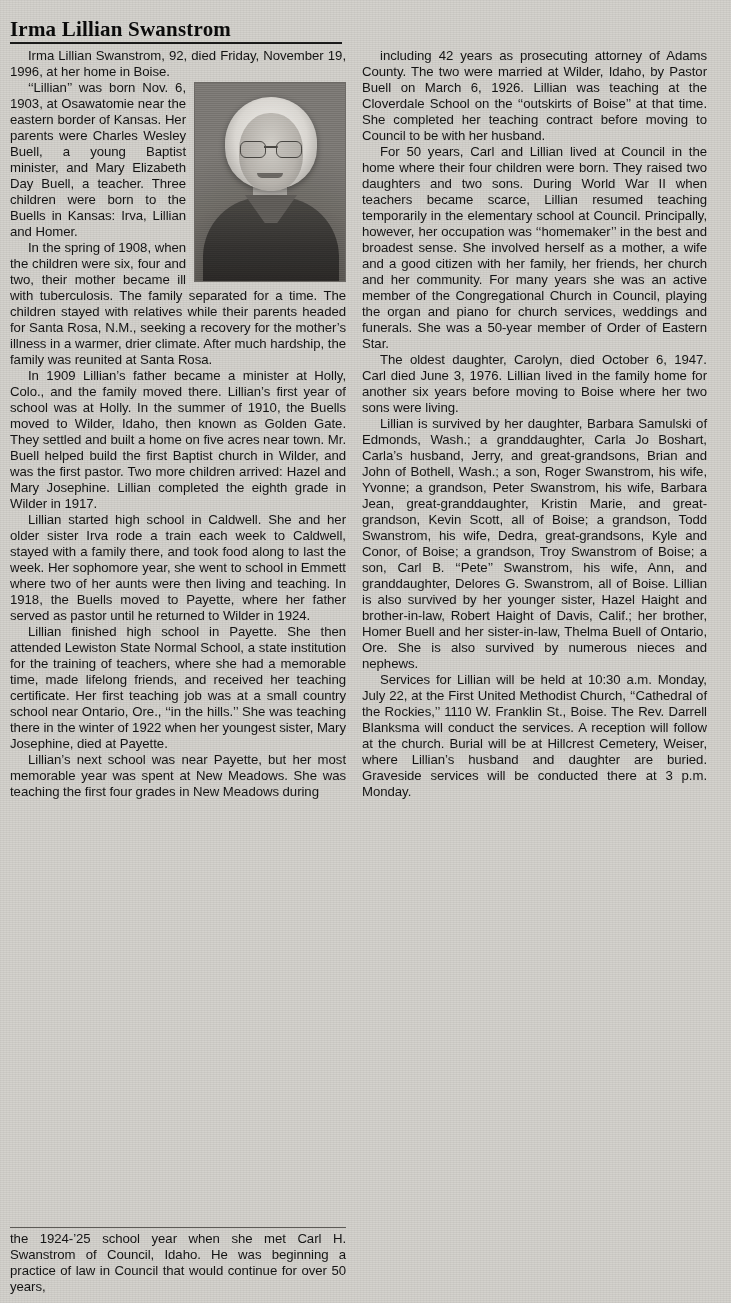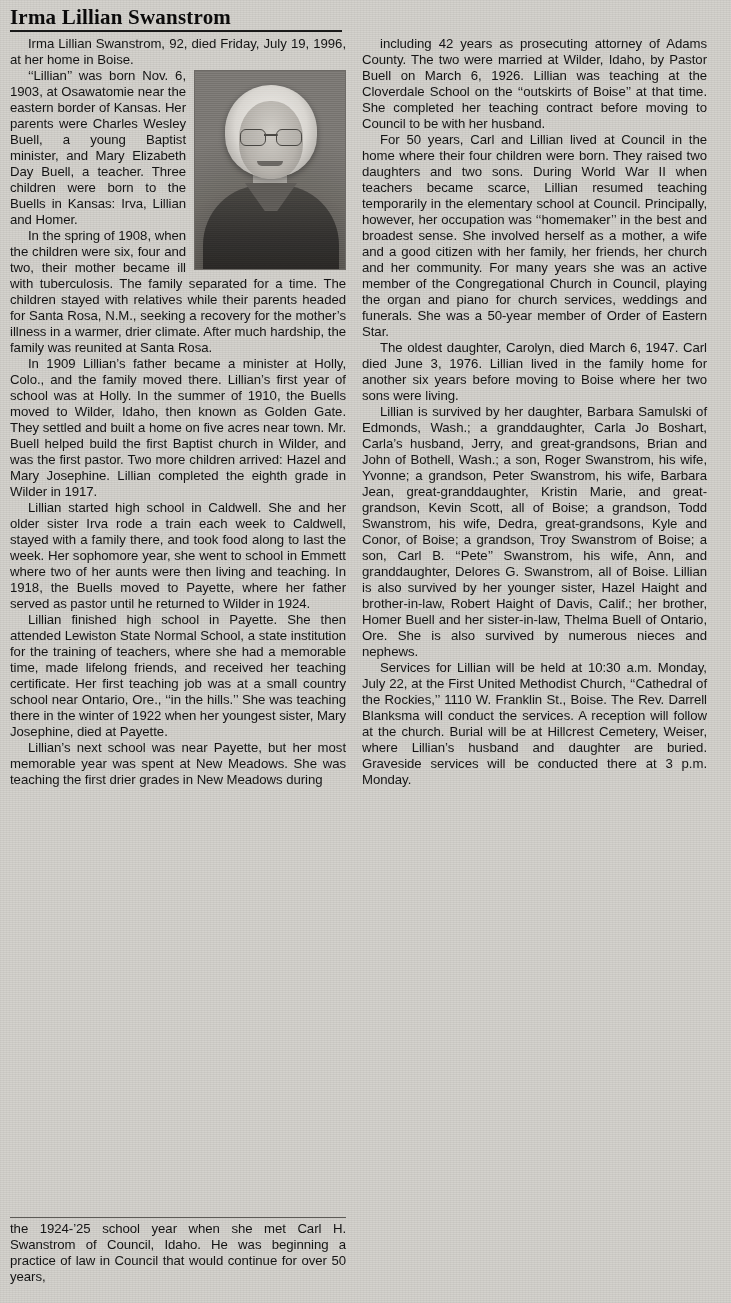--- a/index.html
+++ b/index.html
@@ -20,21 +20,21 @@
     position: absolute;
     inset: 0;
     background:
       repeating-linear-gradient(0deg, rgba(0,0,0,0.035) 0px, rgba(0,0,0,0.035) 1px, rgba(255,255,255,0.02) 1px, rgba(255,255,255,0.02) 2px),
       repeating-linear-gradient(90deg, rgba(0,0,0,0.02) 0px, rgba(0,0,0,0.02) 1px, rgba(255,255,255,0.015) 1px, rgba(255,255,255,0.015) 3px),
       #d2d0cb;
   }
   .page {
     position: absolute;
     inset: 0;
-    padding: 6px 8px 4px 10px;
+    padding: 18px 8px 4px 10px;
     box-sizing: border-box;
   }
   .headline {
     font-family: "Liberation Serif", serif;
     font-weight: bold;
     font-size: 21px;
     letter-spacing: 0.2px;
     line-height: 1.05;
     margin: 0 0 2px 0;
     color: #0b0b0b;
@@ -135,21 +135,21 @@
   .photo .grain {
     position: absolute; inset: 0;
     background:
       repeating-linear-gradient(0deg, rgba(255,255,255,0.05) 0px, rgba(255,255,255,0.05) 1px, rgba(0,0,0,0.06) 1px, rgba(0,0,0,0.06) 2px);
     mix-blend-mode: overlay;
   }
 
   .bottom-strip {
     position: absolute;
     left: 10px;
-    bottom: 18px;
+    bottom: 8px;
     width: 336px;
     margin-top: 20px;
   }
   .bottom-strip .divider {
     width: 336px;
     height: 1px;
     background: #5d5b57;
     margin-bottom: 3px;
   }
 </style>
@@ -160,21 +160,21 @@
 
 <div class="page">
 
   <h1 class="headline">Irma Lillian Swanstrom</h1>
   <div class="rule"></div>
 
   <div class="cols">
 
     <div class="col left">
 
-      <p class="body">Irma Lillian Swanstrom, 92, died Friday, July 19, 1996, at her home in Boise.</p>
+      <p class="body">Irma Lillian Swanstrom, 92, died Friday, November 19, 1996, at her home in Boise.</p>
 
       <div class="photo">
         <div class="bg"></div>
         <div class="body"></div>
         <div class="neck"></div>
         <div class="collar"></div>
         <div class="hair"></div>
         <div class="face"></div>
         <div class="glasses">
           <div class="lens l"></div>
@@ -183,27 +183,27 @@
         </div>
         <div class="mouth"></div>
         <div class="grain"></div>
       </div>
 
       <p class="body">‘‘Lillian’’ was born Nov. 6, 1903, at Osawatomie near the eastern border of Kansas. Her parents were Charles Wesley Buell, a young Baptist minister, and Mary Elizabeth Day Buell, a teacher. Three children were born to the Buells in Kansas: Irva, Lillian and Homer.</p>
       <p class="body">In the spring of 1908, when the children were six, four and two, their mother became ill with tuberculosis. The family separated for a time. The children stayed with relatives while their parents headed for Santa Rosa, N.M., seeking a recovery for the mother’s illness in a warmer, drier climate. After much hardship, the family was reunited at Santa Rosa.</p>
       <p class="body">In 1909 Lillian’s father became a minister at Holly, Colo., and the family moved there. Lillian’s first year of school was at Holly. In the summer of 1910, the Buells moved to Wilder, Idaho, then known as Golden Gate. They settled and built a home on five acres near town. Mr. Buell helped build the first Baptist church in Wilder, and was the first pastor. Two more children arrived: Hazel and Mary Josephine. Lillian completed the eighth grade in Wilder in 1917.</p>
       <p class="body">Lillian started high school in Caldwell. She and her older sister Irva rode a train each week to Caldwell, stayed with a family there, and took food along to last the week. Her sophomore year, she went to school in Emmett where two of her aunts were then living and teaching. In 1918, the Buells moved to Payette, where her father served as pastor until he returned to Wilder in 1924.</p>
       <p class="body">Lillian finished high school in Payette. She then attended Lewiston State Normal School, a state institution for the training of teachers, where she had a memorable time, made lifelong friends, and received her teaching certificate. Her first teaching job was at a small country school near Ontario, Ore., ‘‘in the hills.’’ She was teaching there in the winter of 1922 when her youngest sister, Mary Josephine, died at Payette.</p>
-      <p class="body">Lillian’s next school was near Payette, but her most memorable year was spent at New Meadows. She was teaching the first drier grades in New Meadows during</p>
+      <p class="body">Lillian’s next school was near Payette, but her most memorable year was spent at New Meadows. She was teaching the first four grades in New Meadows during</p>
     </div>
 
     <div class="col right">
       <p class="body">including 42 years as prosecuting attorney of Adams County. The two were married at Wilder, Idaho, by Pastor Buell on March 6, 1926. Lillian was teaching at the Cloverdale School on the ‘‘outskirts of Boise’’ at that time. She completed her teaching contract before moving to Council to be with her husband.</p>
       <p class="body">For 50 years, Carl and Lillian lived at Council in the home where their four children were born. They raised two daughters and two sons. During World War II when teachers became scarce, Lillian resumed teaching temporarily in the elementary school at Council. Principally, however, her occupation was ‘‘homemaker’’ in the best and broadest sense. She involved herself as a mother, a wife and a good citizen with her family, her friends, her church and her community. For many years she was an active member of the Congregational Church in Council, playing the organ and piano for church services, weddings and funerals. She was a 50-year member of Order of Eastern Star.</p>
-      <p class="body">The oldest daughter, Carolyn, died March 6, 1947. Carl died June 3, 1976. Lillian lived in the family home for another six years before moving to Boise where her two sons were living.</p>
+      <p class="body">The oldest daughter, Carolyn, died October 6, 1947. Carl died June 3, 1976. Lillian lived in the family home for another six years before moving to Boise where her two sons were living.</p>
       <p class="body">Lillian is survived by her daughter, Barbara Samulski of Edmonds, Wash.; a granddaughter, Carla Jo Boshart, Carla’s husband, Jerry, and great-grandsons, Brian and John of Bothell, Wash.; a son, Roger Swanstrom, his wife, Yvonne; a grandson, Peter Swanstrom, his wife, Barbara Jean, great-granddaughter, Kristin Marie, and great-grandson, Kevin Scott, all of Boise; a grandson, Todd Swanstrom, his wife, Dedra, great-grandsons, Kyle and Conor, of Boise; a grandson, Troy Swanstrom of Boise; a son, Carl B. ‘‘Pete’’ Swanstrom, his wife, Ann, and granddaughter, Delores G. Swanstrom, all of Boise. Lillian is also survived by her younger sister, Hazel Haight and brother-in-law, Robert Haight of Davis, Calif.; her brother, Homer Buell and her sister-in-law, Thelma Buell of Ontario, Ore. She is also survived by numerous nieces and nephews.</p>
       <p class="body">Services for Lillian will be held at 10:30 a.m. Monday, July 22, at the First United Methodist Church, ‘‘Cathedral of the Rockies,’’ 1110 W. Franklin St., Boise. The Rev. Darrell Blanksma will conduct the services. A reception will follow at the church. Burial will be at Hillcrest Cemetery, Weiser, where Lillian’s husband and daughter are buried. Graveside services will be conducted there at 3 p.m. Monday.</p>
     </div>
 
   </div>
 
   <div class="bottom-strip">
     <div class="divider"></div>
     <p class="body noindent">the 1924-’25 school year when she met Carl H. Swanstrom of Council, Idaho. He was beginning a practice of law in Council that would continue for over 50 years,</p>
   </div>

